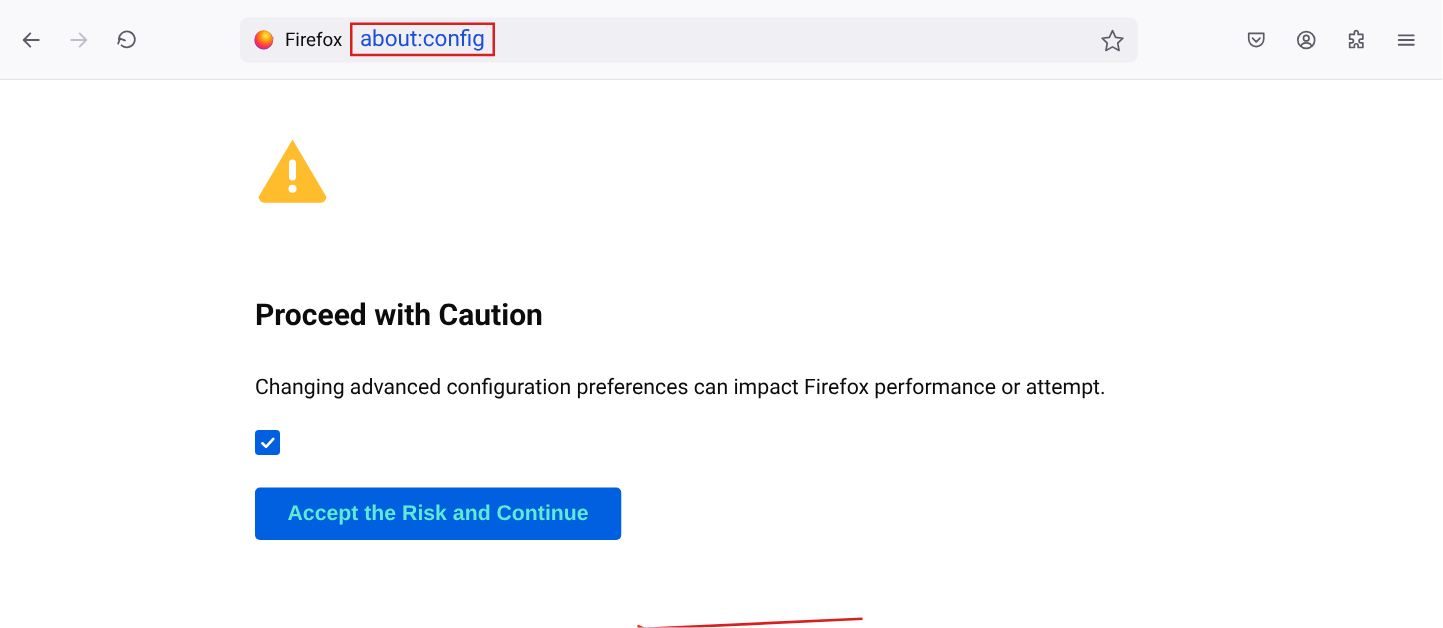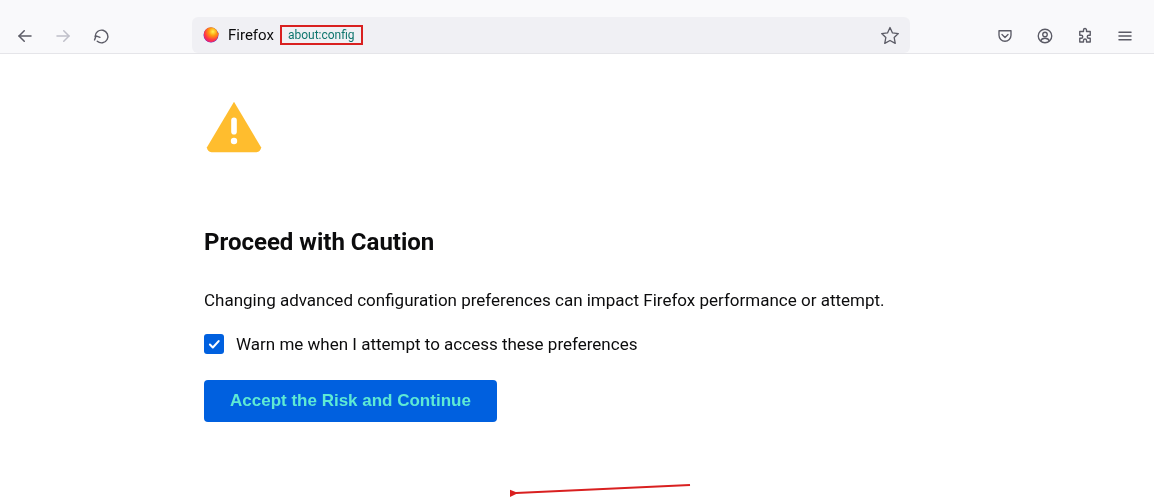--- a/index.html
+++ b/index.html
@@ -6,22 +6,22 @@
     body {
       font-family: -apple-system, BlinkMacSystemFont, "Segoe UI", Roboto, Helvetica, Arial, sans-serif;
       background: #fff;
       width: 1154px;
       height: 502px;
       overflow: hidden;
     }
 
     .toolbar {
       display: flex;
-      align-items: flex-end;
-      height: 54px;
+      align-items: center;
+      height: 64px;
       padding: 0 8px;
       background: #f9f9fb;
       border-bottom: 1px solid #e5e5e9;
       gap: 4px;
     }
 
     .nav-btn {
       width: 34px;
       height: 34px;
       display: flex;
@@ -55,22 +55,22 @@
     }
 
     .url-label {
       font-size: 15px;
       color: #0c0c0d;
     }
 
     .url-highlight-box {
       border: 2.5px solid #d92020;
       padding: 1px 6px;
-      font-size: 12px;
-      color: #0f766e;
+      font-size: 18px;
+      color: #1d4ed8;
       margin-left: -2px;
     }
 
     .url-input {
       flex: 1;
       border: none;
       background: transparent;
       font-size: 15px;
       outline: none;
     }
@@ -239,21 +239,20 @@
   <h1 class="heading">Proceed with Caution</h1>
 
   <p class="description">Changing advanced configuration preferences can impact Firefox performance or attempt.</p>
 
   <div class="checkbox-row">
     <div class="checkbox">
       <svg width="14" height="14" viewBox="0 0 24 24" fill="none" stroke-width="3.5" stroke-linecap="round" stroke-linejoin="round">
           <polyline points="5 13 10 18 20 7"></polyline>
         </svg>
     </div>
-    <span class="checkbox-label">Warn me when I attempt to access these preferences</span>
   </div>
 
   <button class="accept-btn">Accept the Risk and Continue</button>
 
   <svg class="annotation-arrow" width="190" height="22" viewBox="0 0 190 22">
     <defs>
       <marker id="ah" markerWidth="12" markerHeight="10" refX="2" refY="5" orient="auto">
         <path d="M10 1 L1 5 L10 9 z" fill="#d92020"></path>
       </marker>
     </defs>

